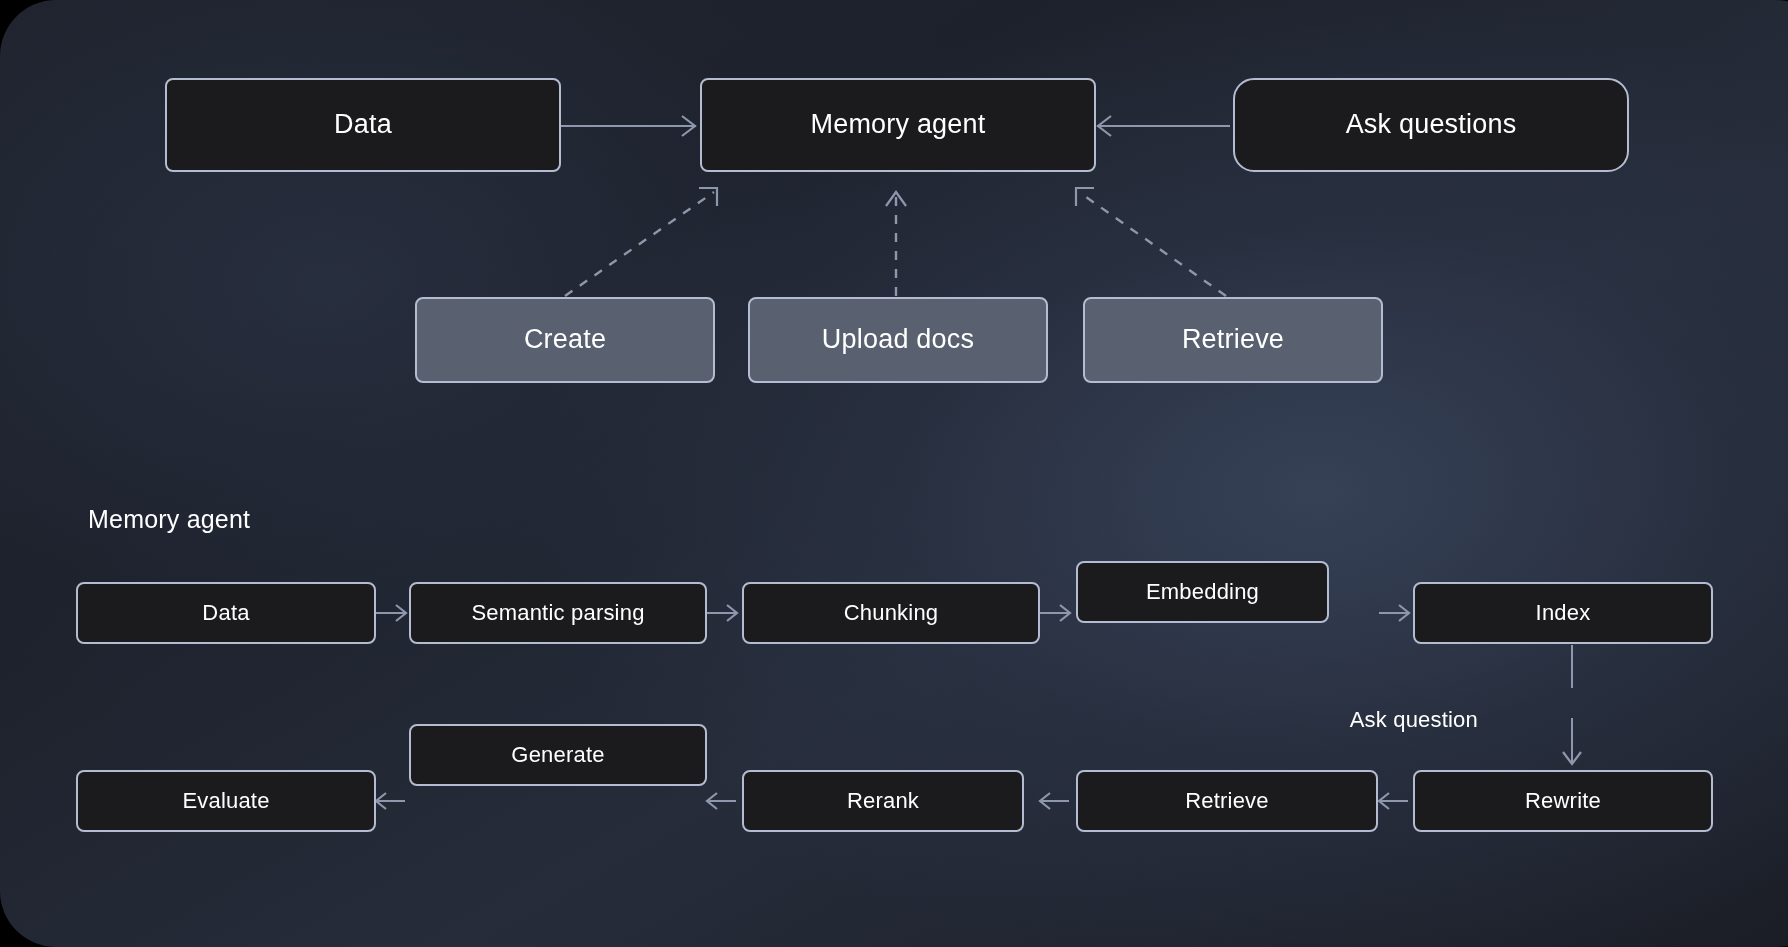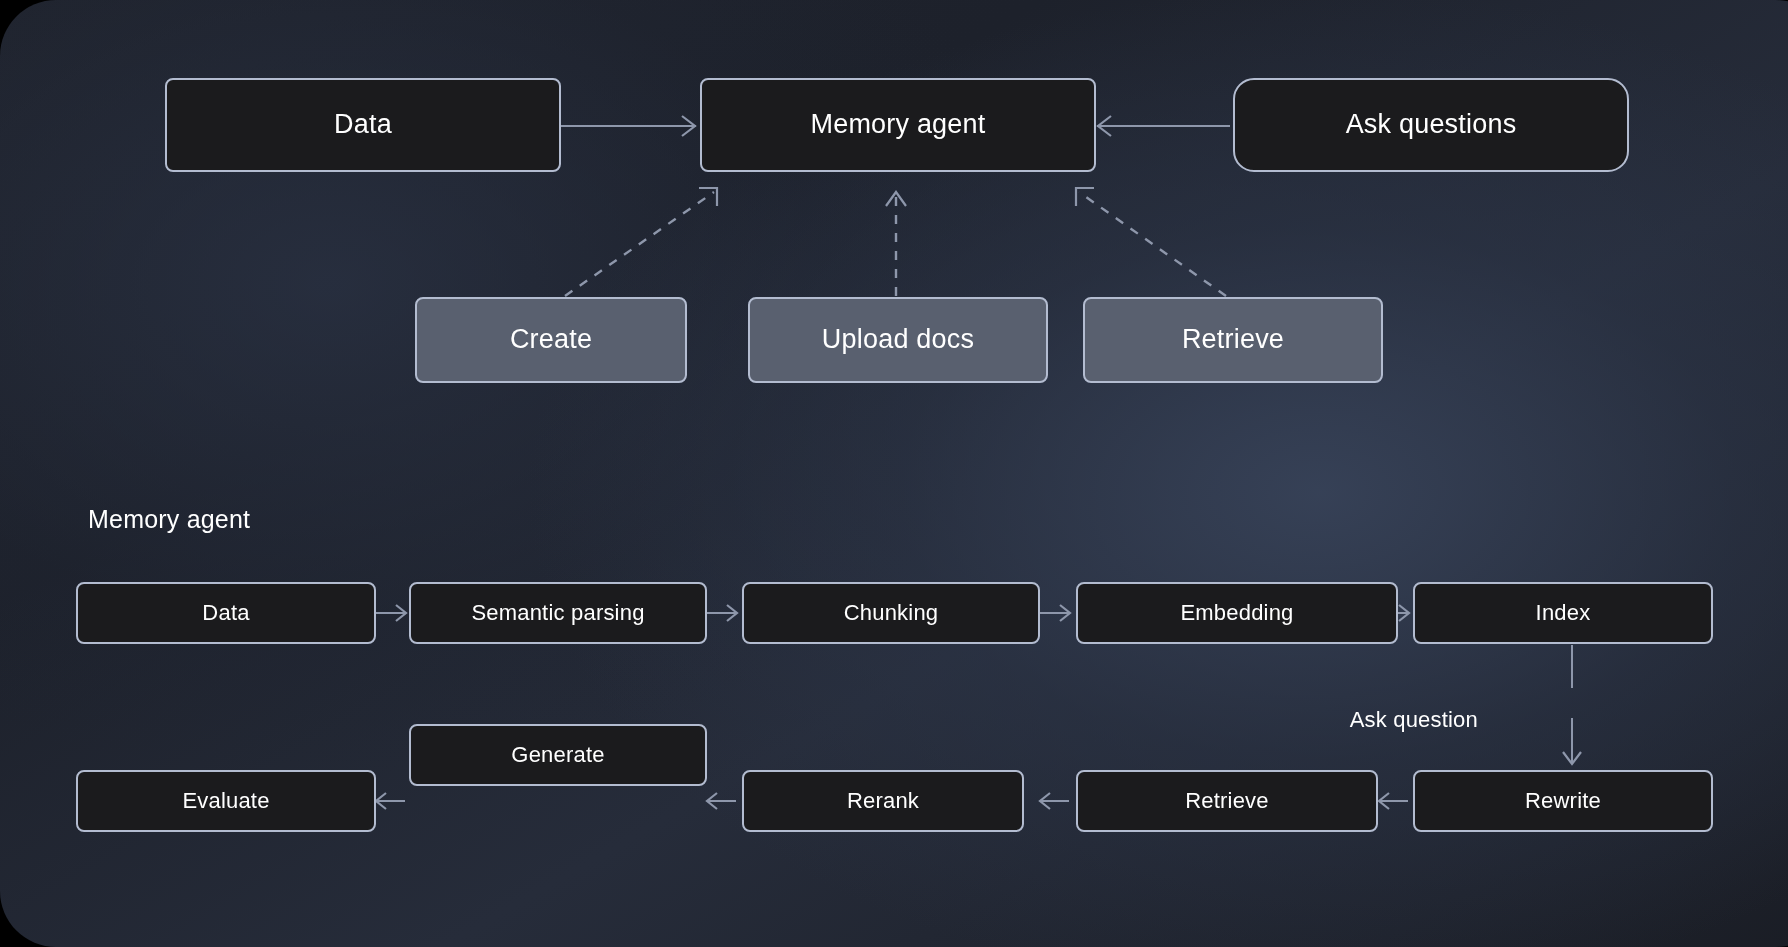--- a/index.html
+++ b/index.html
@@ -155,35 +155,35 @@
     <line class="wire-thin" x1="405" y1="801" x2="376" y2="801"></line>
     <polyline class="head" points="386,793 376,801 386,809"></polyline>
   </svg>
 
   <div class="node dark top-node" style="left:165px; top:78px; width:396px;">Data</div>
 
   <div class="node dark top-node" style="left:700px; top:78px; width:396px;">Memory agent</div>
 
   <div class="node dark top-node" style="left:1233px; top:78px; width:396px;border-radius:21px;">Ask questions</div>
 
-  <div class="node slate opt-node" style="left:415px; top:297px; width:272px;">Create</div>
+  <div class="node slate opt-node" style="left:415px; top:297px; width:300px;">Create</div>
 
   <div class="node slate opt-node" style="left:748px; top:297px; width:300px;">Upload docs</div>
 
   <div class="node slate opt-node" style="left:1083px; top:297px; width:300px;">Retrieve</div>
 
   <div class="section-title" style="left:88px; top:505px;">Memory agent</div>
 
   <div class="node dark pipe-node" style="left:76px; top:582px; width:300px;">Data</div>
 
   <div class="node dark pipe-node" style="left:409px; top:582px; width:298px;">Semantic parsing</div>
 
   <div class="node dark pipe-node" style="left:742px; top:582px; width:298px;">Chunking</div>
 
-  <div class="node dark pipe-node" style="left:1076px; top:582px; width:322px;">Embedding</div>
+  <div class="node dark pipe-node" style="left:1076px; top:561px; width:253px;">Embedding</div>
 
   <div class="node dark pipe-node" style="left:1413px; top:582px; width:300px;">Index</div>
 
   <div class="edge-label" style="left:1478px; top:690px; transform:translateX(-100%);margin-top:17px;">Ask question</div>
 
   <div class="node dark pipe-node" style="left:76px; top:770px; width:300px;">Evaluate</div>
 
   <div class="node dark pipe-node" style="left:409px; top:724px; width:298px;">Generate</div>
 
   <div class="node dark pipe-node" style="left:742px; top:770px; width:282px;">Rerank</div>

